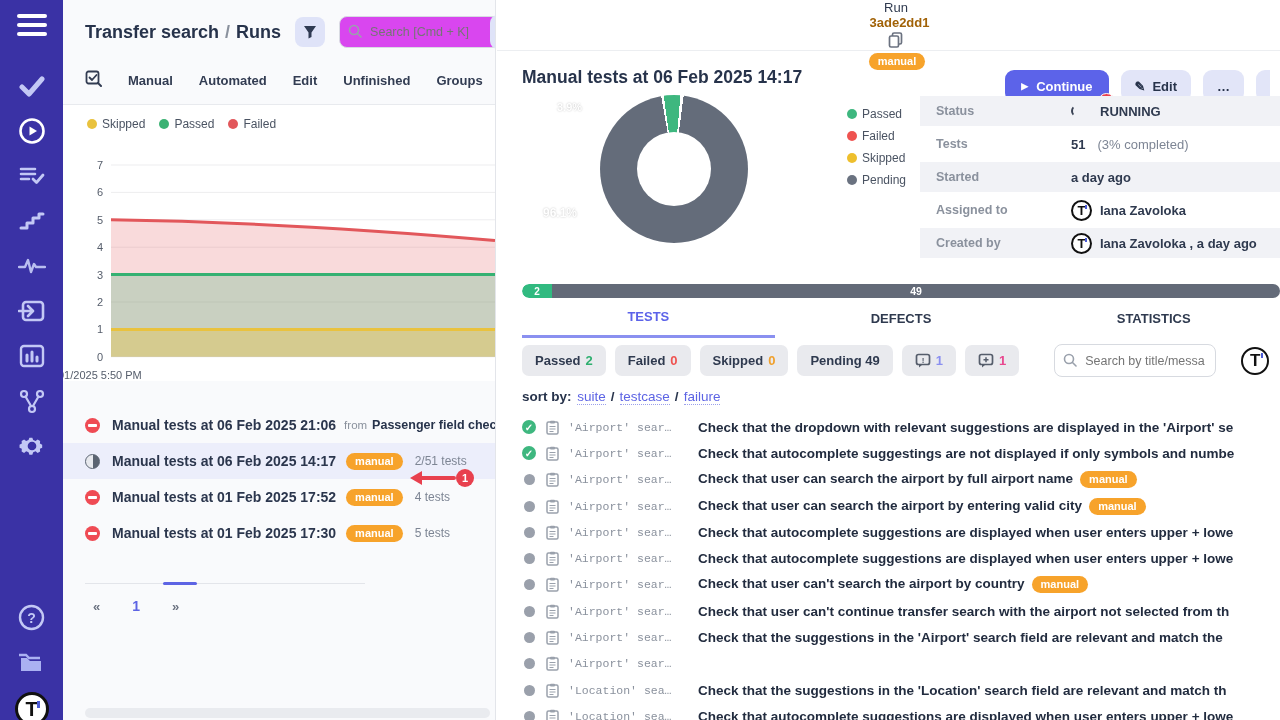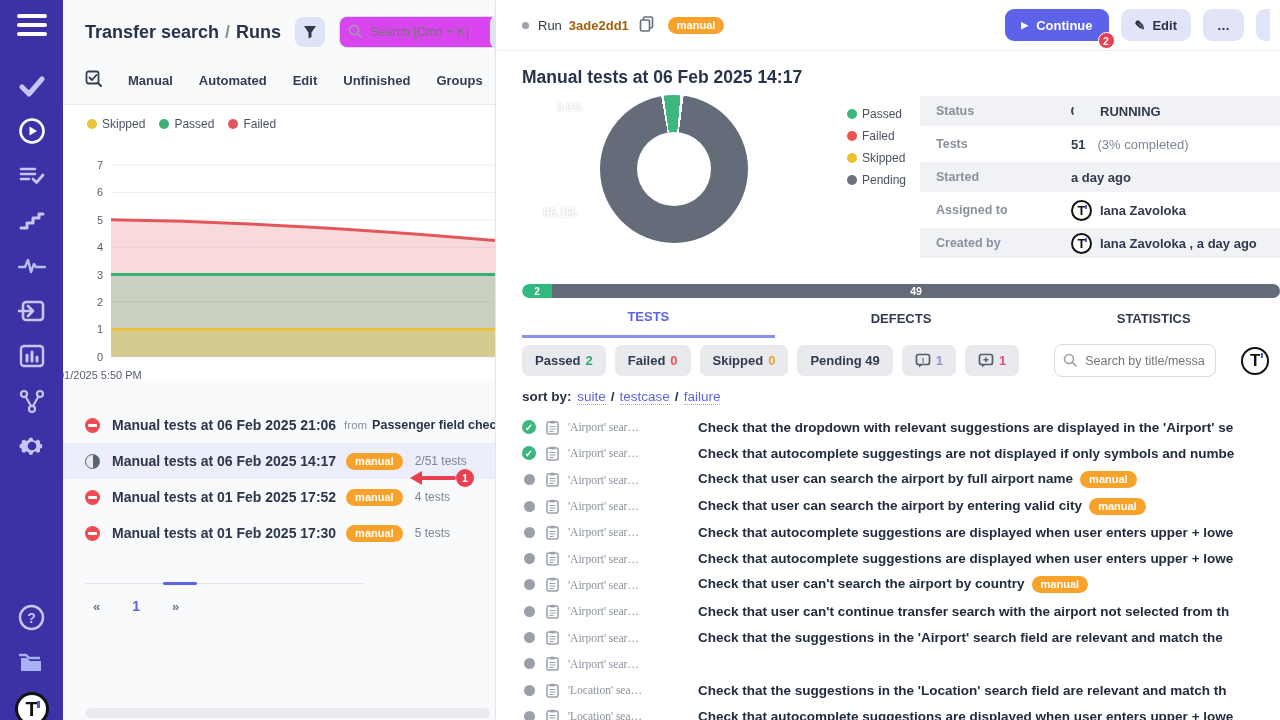--- a/index.html
+++ b/index.html
@@ -55,21 +55,21 @@
   .pagination { margin:32px 0 0 30px; }
   .pag-rule { width:280px; border-top:1px solid #e3e5ea; position:relative; margin-left:-8px;}
   .pag-rule i { position:absolute; left:78px; top:-2px; width:34px; height:3px; background:#5d64e4; border-radius:2px;}
   .pag-row { display:flex; gap:32px; margin-top:14px; align-items:center;}
   .pag-btn { font-size:13px; color:#6b7280; background:none; border:none; cursor:pointer; font-weight:bold;}
   .pag-page { font-size:14px; color:#5d64e4; font-weight:bold; cursor:pointer;}
   .lp-scrollbar { position:absolute; left:22px; bottom:2px; width:405px; height:10px; border-radius:5px; background:#e9ebef; }
 
   
   .right-panel { position:absolute; left:497px; top:0; width:783px; height:720px; background:#fff; overflow:hidden;}
-  .rp-topbar { height:51px; display:flex; align-items:center; padding:0 10px 0 25px; border-bottom:1px solid #eceef1;}
+  .rp-topbar { height:51px; display:flex; align-items:center; padding:0 10px 0 25px; border-bottom:1px solid #eceef1;flex-direction:column;}
   .run-dot { width:7px; height:7px; border-radius:50%; background:#9aa1ac; margin-right:9px;}
   .run-label { font-size:13px; color:#2f3a4f; }
   .run-id { font-size:13px; font-weight:bold; color:#a16207; margin-left:7px;}
   .copy-btn { background:none; border:none; cursor:pointer; margin:0 10px 0 8px; padding:2px;}
   .rp-actions { margin-left:auto; display:flex; gap:12px; align-items:center;}
   .btn-continue { position:relative; background:#5c63e9; color:#fff; border:none; border-radius:9px; height:32px;
     padding:0 16px; font-size:13px; font-weight:bold; cursor:pointer; display:flex; align-items:center; gap:8px;}
   .btn-light { background:#e2e5f8; color:#27334b; border:none; border-radius:9px; height:32px; padding:0 14px;
     font-size:13px; font-weight:bold; cursor:pointer; display:flex; align-items:center; gap:7px;}
   .btn-sliver { width:14px; border-radius:9px 0 0 9px; padding:0;}
@@ -124,21 +124,21 @@
   .sort-row { margin:12px 0 0 25px; font-size:13.5px; color:#27334b; font-weight:bold;}
   .sort-link { color:#5d64e4; font-weight:normal; text-decoration:none; border-bottom:1.5px dotted #9ba0ec; cursor:pointer; margin:0 2px;}
   .sort-sep { color:#27334b; font-weight:bold; margin:0 3px;}
 
   .test-list { margin:10px 0 0 25px; width:758px; overflow:hidden;}
   .test-row { display:flex; align-items:center; height:26.3px; white-space:nowrap; overflow:hidden; cursor:pointer;}
   .t-pass { width:14px; height:14px; border-radius:50%; background:#3eb77f; color:#fff; font-size:10px; font-weight:bold;
     display:flex; align-items:center; justify-content:center; flex:0 0 auto;}
   .t-pend { width:11px; height:11px; border-radius:50%; background:#9aa0ab; margin:0 1.5px; flex:0 0 auto;}
   .t-clip { margin-left:10px; flex:0 0 auto; display:flex;}
-  .t-suite { font-family:Liberation Serif, serif; font-size:11.5px; color:#8a919d; width:122px; flex:0 0 auto;
+  .t-suite { font-family:Liberation Mono, monospace; font-size:11.5px; color:#8a919d; width:122px; flex:0 0 auto;
     margin-left:9px; overflow:hidden; }
   .t-title { font-size:13.5px; font-weight:bold; color:#222c3f; margin-left:8px; }
   .t-title .badge-manual { margin-left:7px; }
 
   
   .annot-arrow { position:absolute; left:408px; top:468px; z-index:10; pointer-events:none;}
   .annot-num { position:absolute; left:456px; top:469px; width:18px; height:18px; border-radius:50%;
     background:#e8404e; color:#fff; font-size:11px; font-weight:bold; display:flex; align-items:center; justify-content:center; z-index:10;}
 </style>
 </head>

